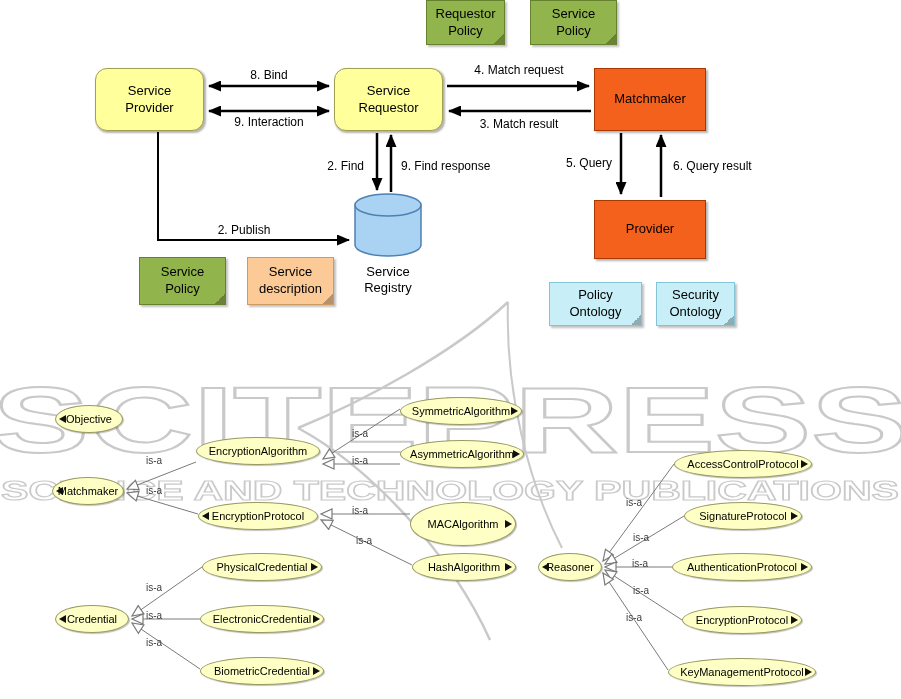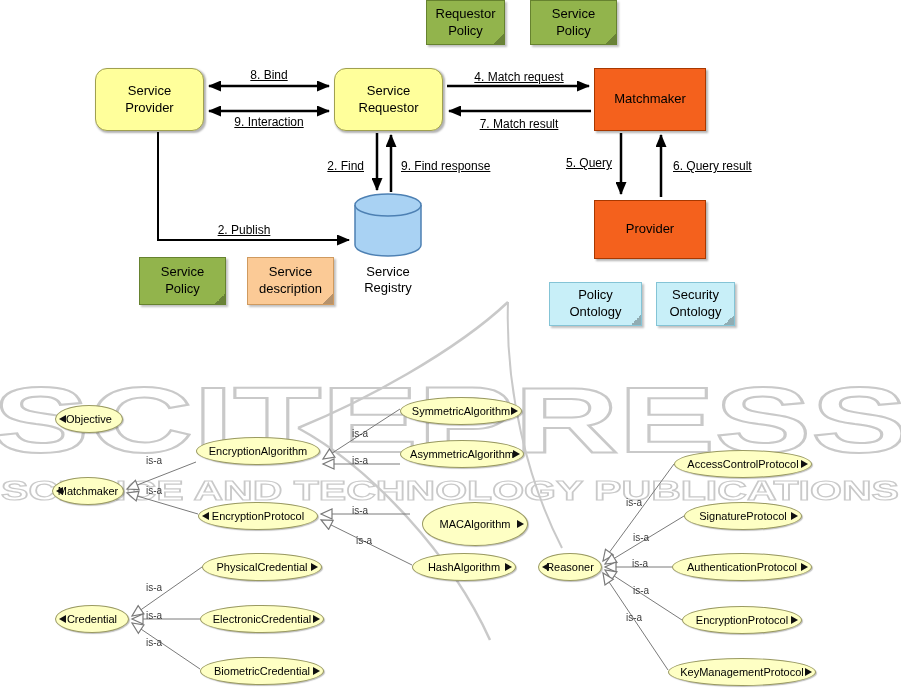--- a/index.html
+++ b/index.html
@@ -40,21 +40,21 @@
   }
   .green { background:#92b44c; border:1px solid #66822f; }
   .peach { background:#fbca96; border:1px solid #cf9a5f; }
   .cyan  { background:#c8eff8; border:1px solid #84c4d6; }
 
   .plain {
     text-align:center; font-size:13px; line-height:1.25; white-space:pre-line;
   }
 
   
-  .albl { font-size:12px; white-space:nowrap;text-decoration:underline; }
+  .albl { font-size:12px; white-space:nowrap; }
   .tc { text-align:center; }
   .tr { text-align:right; }
 
   
   .onode {
     background:#feffc4; border:1px solid #9a9a62; border-radius:50%;
     display:flex; align-items:center; justify-content:center;
     font-size:11px; line-height:1; white-space:nowrap;
     box-shadow:1px 1px 1px rgba(0,0,0,.25);
   }
@@ -167,22 +167,22 @@
   <span>Policy
 Ontology</span>
 </div>
 <div class="el note cyan" style="left:656px;top:282px;width:79px;height:44px">
   <span>Security
 Ontology</span>
 </div>
 
 <span class="el albl tc" style="left:240px;top:68px;width:58px">8. Bind</span>
 <span class="el albl tc" style="left:228px;top:115px;width:82px">9. Interaction</span>
-<span class="el albl tc" style="left:470px;top:70px;width:98px">4. Match request</span>
-<span class="el albl tc" style="left:476px;top:117px;width:86px">7. Match result</span>
+<span class="el albl tc" style="left:470px;top:63px;width:98px">4. Match request</span>
+<span class="el albl tc" style="left:476px;top:117px;width:86px">3. Match result</span>
 <span class="el albl tr" style="left:320px;top:159px;width:44px">2. Find</span>
 <span class="el albl" style="left:401px;top:159px">9. Find response</span>
 <span class="el albl tr" style="left:560px;top:156px;width:52px">5. Query</span>
 <span class="el albl" style="left:673px;top:159px">6. Query result</span>
 <span class="el albl tc" style="left:212px;top:223px;width:64px">2. Publish</span>
 
 <div class="el onode" style="left:55px;top:405px;width:68px;height:28px">
   <span class="mk mkl"></span>
   <span>Objective</span>
 </div>
@@ -198,21 +198,21 @@
   <span>EncryptionProtocol</span>
 </div>
 <div class="el onode" style="left:400px;top:397px;width:122px;height:28px">
   <span>SymmetricAlgorithm</span>
   <span class="mk mkr"></span>
 </div>
 <div class="el onode" style="left:400px;top:440px;width:124px;height:28px">
   <span>AsymmetricAlgorithm</span>
   <span class="mk mkr"></span>
 </div>
-<div class="el onode" style="left:422px;top:502px;width:106px;height:44px">
+<div class="el onode" style="left:410px;top:502px;width:106px;height:44px">
   <span>MACAlgorithm</span>
   <span class="mk mkr"></span>
 </div>
 <div class="el onode" style="left:412px;top:553px;width:104px;height:28px">
   <span>HashAlgorithm</span>
   <span class="mk mkr"></span>
 </div>
 <div class="el onode" style="left:55px;top:605px;width:74px;height:28px">
   <span class="mk mkl"></span>
   <span>Credential</span>

